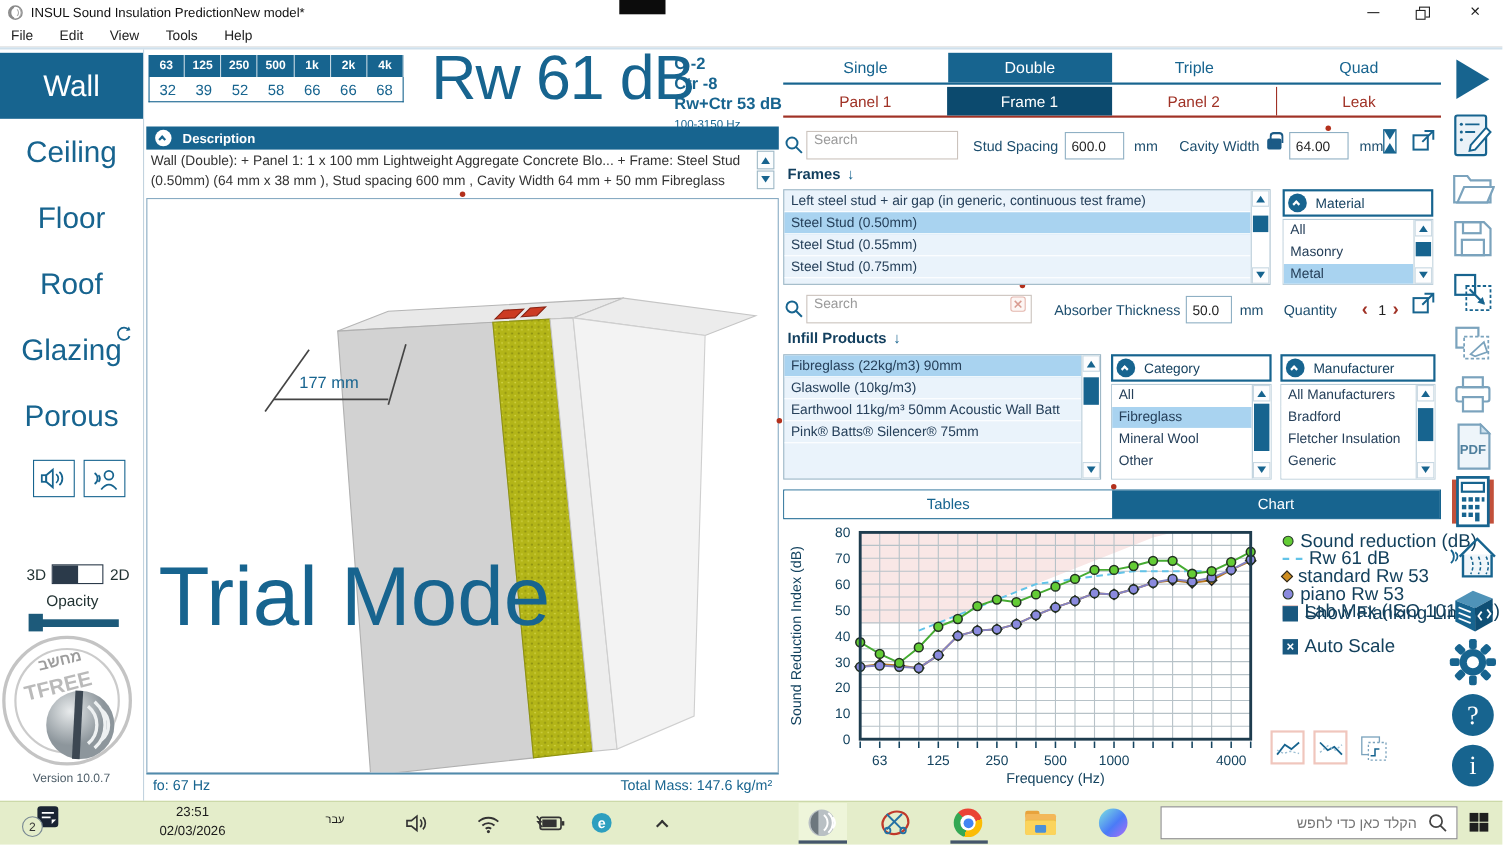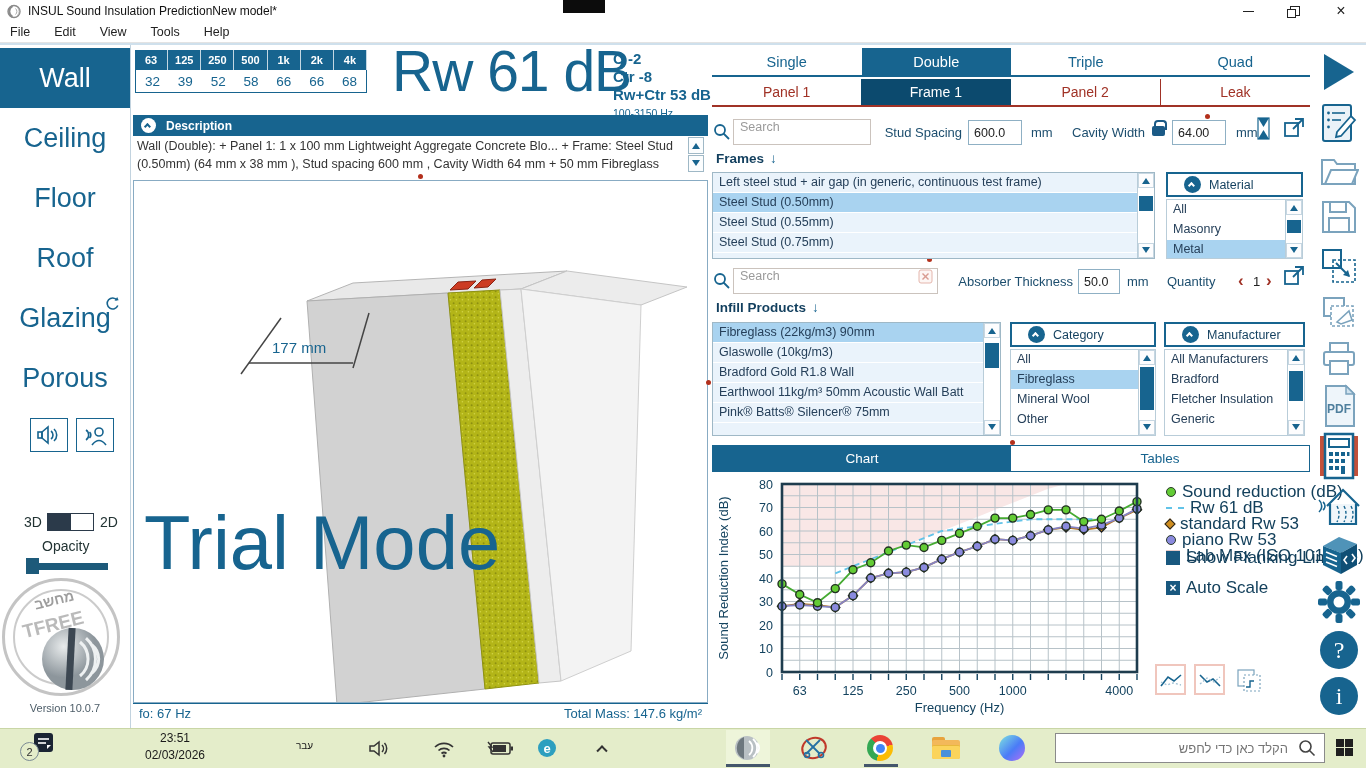--- a/index.html
+++ b/index.html
@@ -73,21 +73,21 @@
 .qty-ar{position:absolute;color:#a03226;font-size:17px;font-weight:bold;line-height:17px}
 
 .listbox{position:absolute;border:1px solid #9fb8c6;background:#eaf3fb}
 .lst-items{position:absolute;left:0;top:0;right:17px;bottom:0;overflow:hidden}
 .lrow{height:20px;line-height:19px;padding-left:6px;font-size:12.5px;color:#26405a;border-bottom:1px solid #fff;white-space:nowrap;overflow:hidden}
 .lrow.selected{background:#a9d3f0}
 .sb{position:absolute;top:0;right:0;bottom:0;width:17px;background:#fff;border-left:1px solid #b9cdd9;display:flex;flex-direction:column}
 .sb-btn{height:15px;border:1px solid #c7d7e2;background:#fdfdfe;display:flex;align-items:center;justify-content:center}
 .sb-track{flex:1;position:relative}
 .sb-thumb{position:absolute;left:1px;right:1px;background:#17648f}
-.panel-head{position:absolute;height:25px;border:2px solid #17648f;background:#fff;display:flex;align-items:center;gap:8px;padding-left:16px;font-size:12.5px;color:#123f5e}
+.panel-head{position:absolute;height:25px;border:2px solid #17648f;background:#fff;display:flex;align-items:center;gap:8px;padding-left:3px;font-size:12.5px;color:#123f5e}
 .cchev-b{width:17px;height:17px;border-radius:50%;background:#17648f;display:flex;align-items:center;justify-content:center;flex:0 0 17px}
 .cchev-b i{width:5px;height:5px;border-left:2px solid #fff;border-top:2px solid #fff;transform:rotate(45deg) translate(0px,1.5px)}
 
 .tabs-chart{left:712px;top:445px;width:598px;height:27px;display:flex;border:1px solid #17648f}
 .tab-chart{flex:1;display:flex;align-items:center;justify-content:center;font-size:13.5px;color:#17648f;background:#fff}
 .tab-chart.selected{background:#17648f;color:#fff}
 #legend{left:1166px;top:484px;width:144px}
 .lg-row{display:flex;align-items:center;gap:6px;height:16px;white-space:nowrap}
 .lg-t{font-size:17px;color:#13405c}
 .lg-m{flex:0 0 auto;display:inline-flex;align-items:center;justify-content:center}
@@ -394,21 +394,20 @@
   <path d="M13 3 H21 V11 M21 3 L11 13" fill="none" stroke="#17648f" stroke-width="1.8"></path>
 </svg>
 
 <div class="abs sec-lbl" style="left:716px;top:300px">
   <span>Infill Products</span><b>↓</b>
 </div>
 <div class="listbox" style="left:712px;top:322px;width:289px;height:114px">
   <div class="lst-items">
       <div class="lrow selected">Fibreglass (22kg/m3) 90mm</div>
       <div class="lrow">Glaswolle (10kg/m3)</div>
-      <div class="lrow">Bradford Gold R1.8 Wall</div>
       <div class="lrow">Earthwool 11kg/m³ 50mm Acoustic Wall Batt</div>
       <div class="lrow">Pink® Batts® Silencer® 75mm</div>
     </div>
   <div class="sb">
     <div class="sb-btn">
         <span class="tri-up"></span>
       </div>
     <div class="sb-track">
         <div class="sb-thumb" style="top:6%;height:30%"></div>
       </div>
@@ -464,22 +463,22 @@
     <div class="sb-track">
         <div class="sb-thumb" style="top:10%;height:55%"></div>
       </div>
     <div class="sb-btn">
         <span class="tri-down"></span>
       </div>
   </div>
 </div>
 
 <div class="abs tabs-chart">
+    <div class="tab-chart">Tables</div>
     <div class="tab-chart selected">Chart</div>
-    <div class="tab-chart">Tables</div>
   </div>
 <svg id="sri-chart" class="abs" style="left:712px;top:474px" width="452" height="246">
     <polygon points="70,92.25 87.75,92.25 105.5,92.25 123.25,92.25 141,92.25 158.75,85.2 176.5,78.15 194.25,71.1 212,64.05000000000001 229.75,57 247.5,49.94999999999999 265.25,42.900000000000006 283,35.849999999999994 300.75,28.80000000000001 318.5,21.75 336.25,14.699999999999989 354,10 371.75,10 389.5,10 407.25,10 425,10 425,10 70,10" fill="#f9e7e6"></polygon>
     <line x1="70" y1="198" x2="425" y2="198" stroke="#b7c2c8" stroke-width="1"></line>
     <line x1="70" y1="186.25" x2="425" y2="186.25" stroke="#b7c2c8" stroke-width="1"></line>
     <line x1="70" y1="174.5" x2="425" y2="174.5" stroke="#b7c2c8" stroke-width="1"></line>
     <line x1="70" y1="162.75" x2="425" y2="162.75" stroke="#b7c2c8" stroke-width="1"></line>
     <line x1="70" y1="151" x2="425" y2="151" stroke="#b7c2c8" stroke-width="1"></line>
     <line x1="70" y1="139.25" x2="425" y2="139.25" stroke="#b7c2c8" stroke-width="1"></line>
     <line x1="70" y1="127.5" x2="425" y2="127.5" stroke="#b7c2c8" stroke-width="1"></line>

